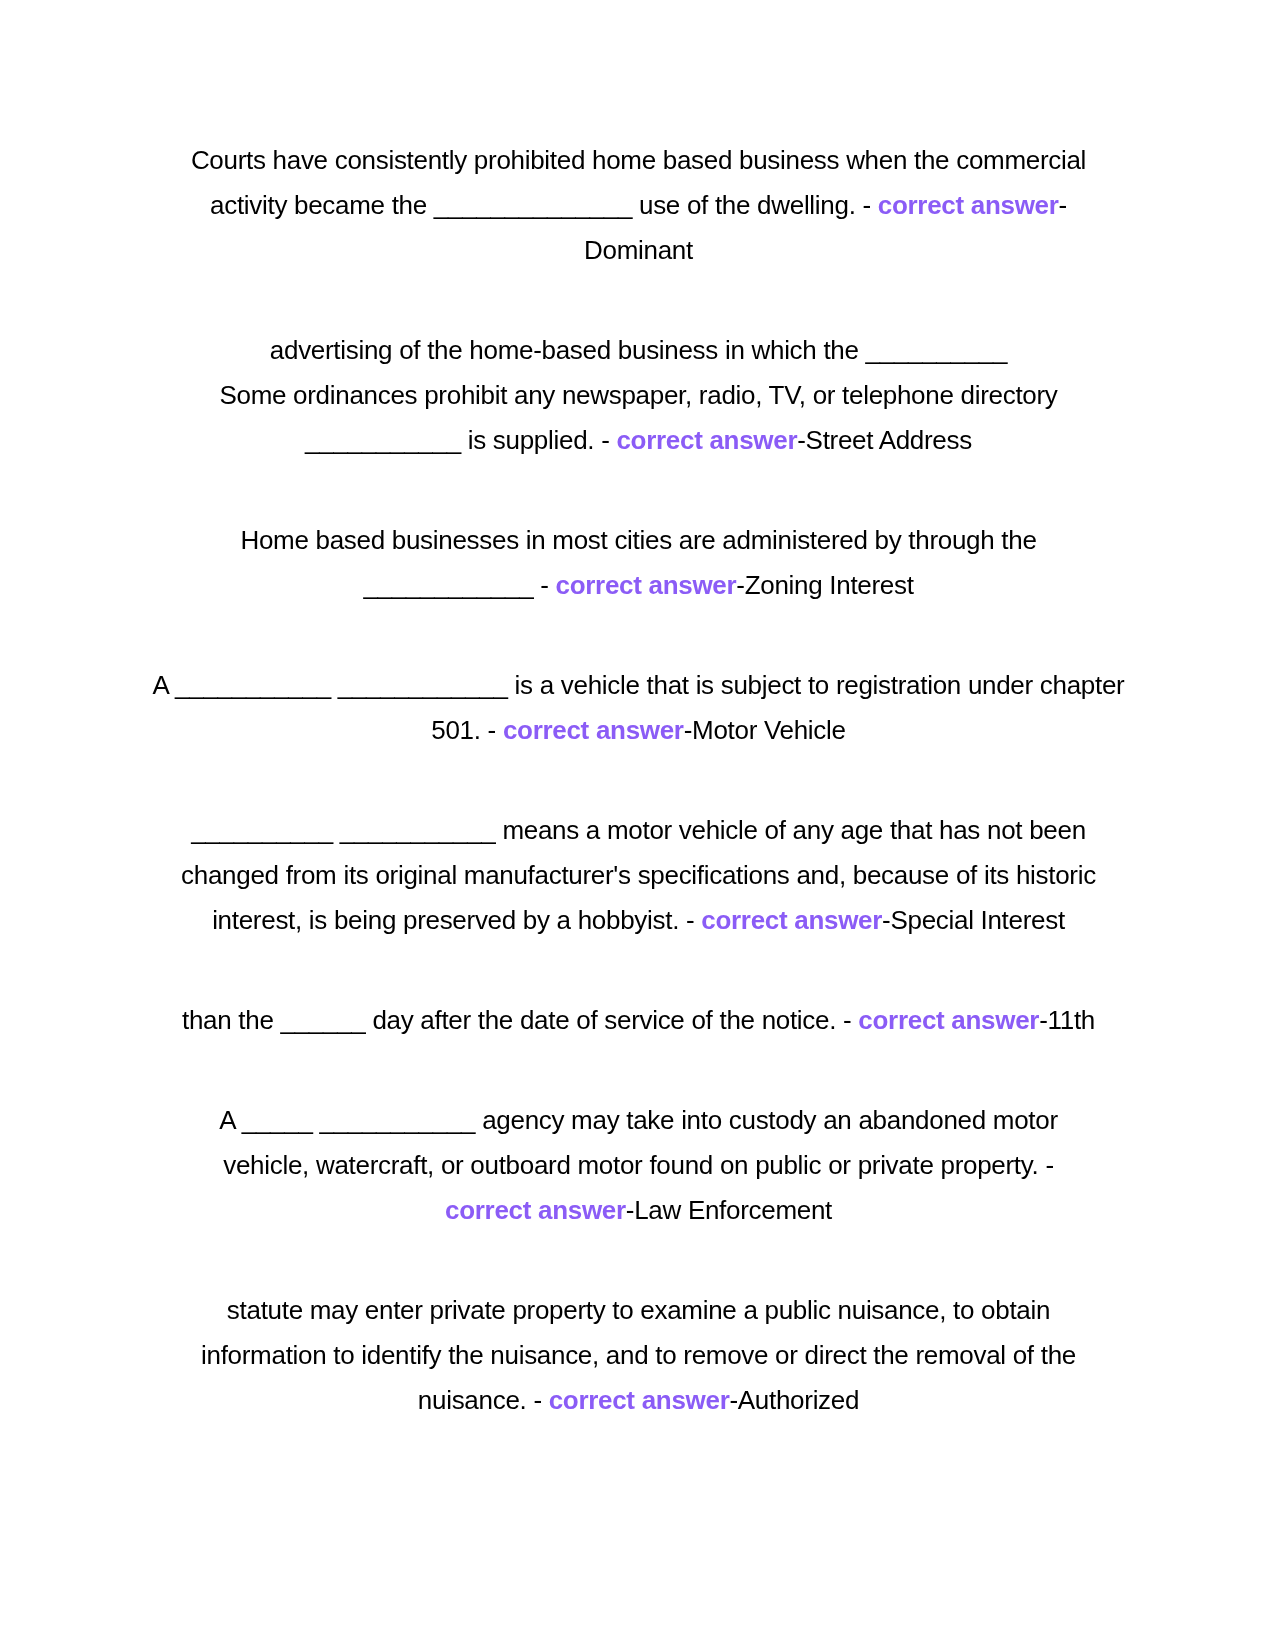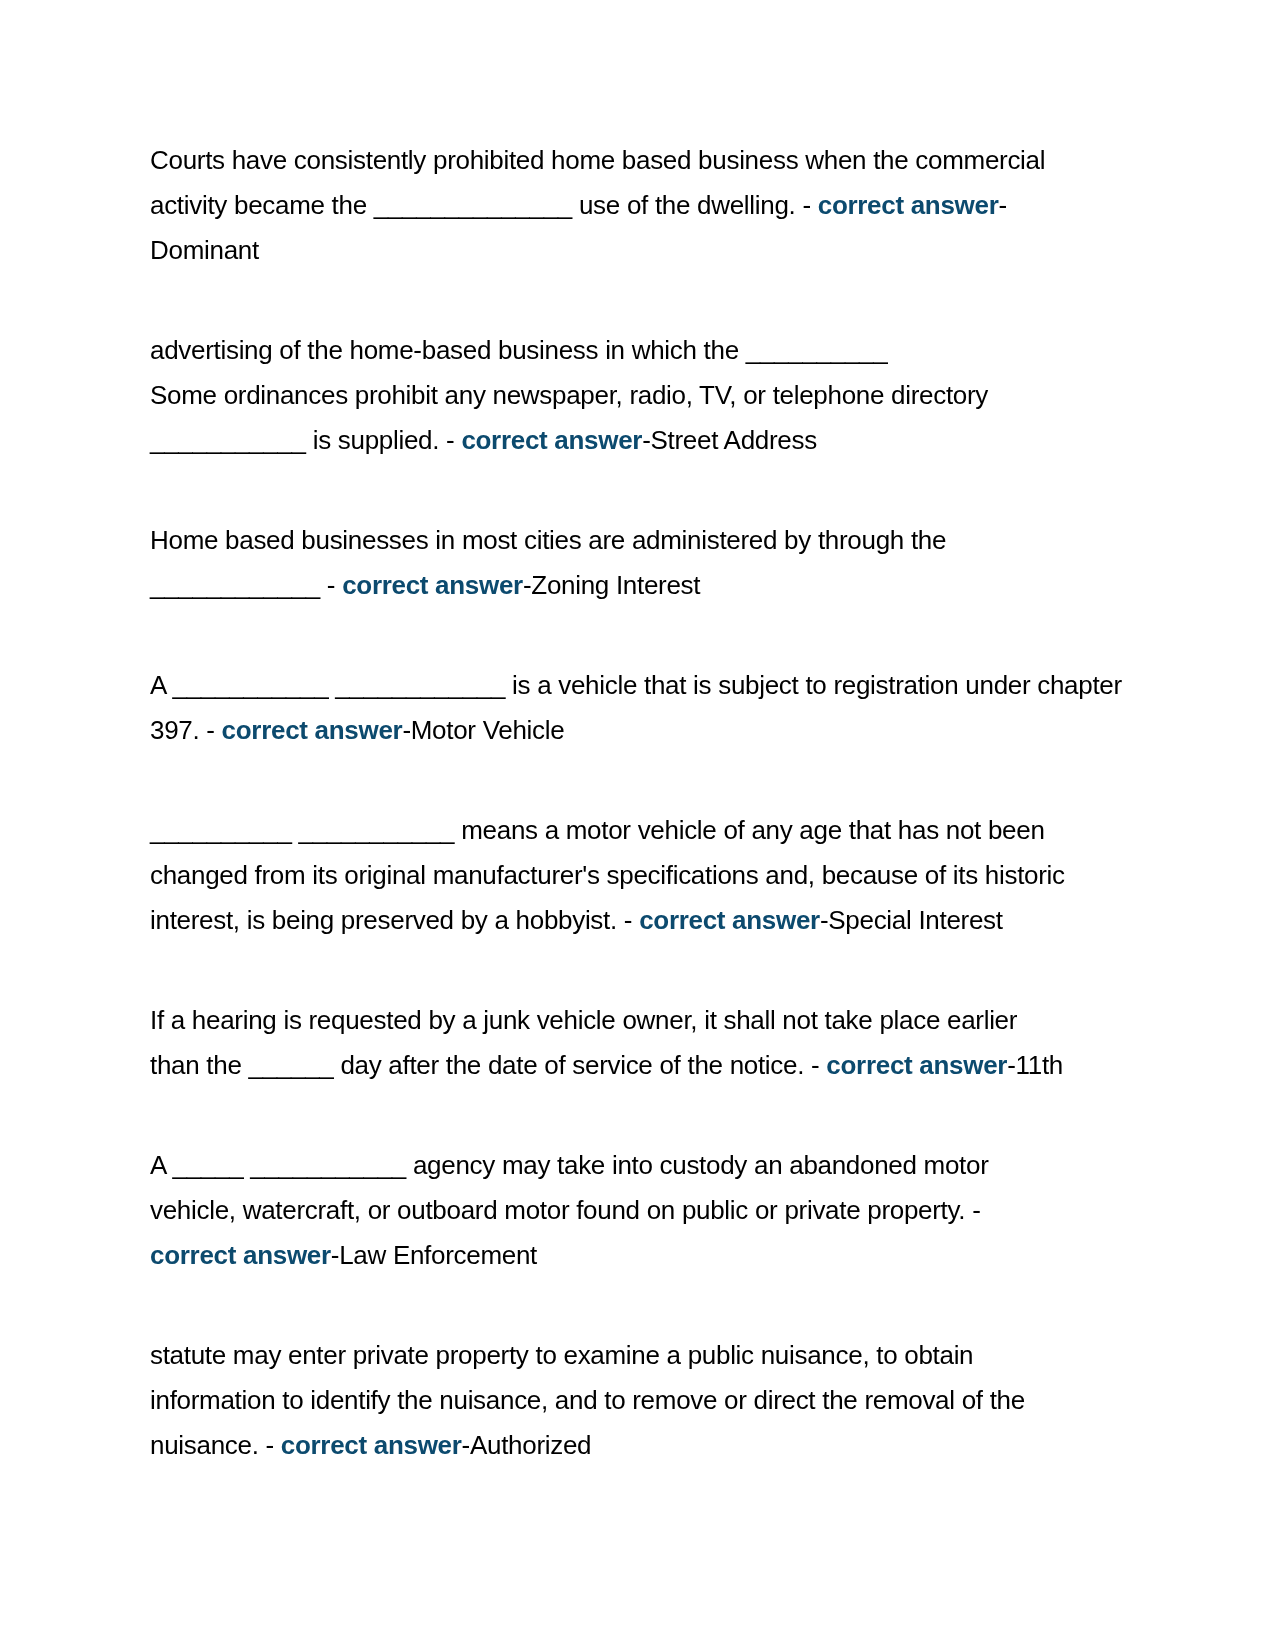--- a/index.html
+++ b/index.html
@@ -13,32 +13,33 @@
     height: 1650px;
     background: #ffffff;
     overflow: hidden;
     box-sizing: border-box;
     padding: 138px 148px 12px 150px;
     font-family: "Liberation Sans", "DejaVu Sans", sans-serif;
     font-size: 26px;
     line-height: 45px;
     letter-spacing: -0.3px;
     color: #000000;
+    text-align: center;
   }
   .para {
     margin: 0 0 55px 0;
   }
   .line {
     white-space: pre;
   }
   .seg {
     display: inline;
   }
   .answer {
-    color: #0c4a6e;
+    color: #8b5cf6;
     font-weight: bold;
   }
 </style>
 </head>
 <body>
 
 <div class="page">
 
   <div class="para">
     <div class="line"><span class="seg">Courts have consistently prohibited home based business when the commercial</span></div>
@@ -52,31 +53,30 @@
     <div class="line"><span class="seg">___________ is supplied. - </span><span class="seg answer">correct answer</span><span class="seg">-Street Address</span></div>
   </div>
 
   <div class="para">
     <div class="line"><span class="seg">Home based businesses in most cities are administered by through the</span></div>
     <div class="line"><span class="seg">____________ - </span><span class="seg answer">correct answer</span><span class="seg">-Zoning Interest</span></div>
   </div>
 
   <div class="para">
     <div class="line"><span class="seg">A ___________ ____________ is a vehicle that is subject to registration under chapter</span></div>
-    <div class="line"><span class="seg">397. - </span><span class="seg answer">correct answer</span><span class="seg">-Motor Vehicle</span></div>
+    <div class="line"><span class="seg">501. - </span><span class="seg answer">correct answer</span><span class="seg">-Motor Vehicle</span></div>
   </div>
 
   <div class="para">
     <div class="line"><span class="seg">__________ ___________ means a motor vehicle of any age that has not been</span></div>
     <div class="line"><span class="seg">changed from its original manufacturer's specifications and, because of its historic</span></div>
     <div class="line"><span class="seg">interest, is being preserved by a hobbyist. - </span><span class="seg answer">correct answer</span><span class="seg">-Special Interest</span></div>
   </div>
 
   <div class="para">
-    <div class="line"><span class="seg">If a hearing is requested by a junk vehicle owner, it shall not take place earlier</span></div>
     <div class="line"><span class="seg">than the ______ day after the date of service of the notice. - </span><span class="seg answer">correct answer</span><span class="seg">-11th</span></div>
   </div>
 
   <div class="para">
     <div class="line"><span class="seg">A _____ ___________ agency may take into custody an abandoned motor</span></div>
     <div class="line"><span class="seg">vehicle, watercraft, or outboard motor found on public or private property. -</span></div>
     <div class="line"><span class="seg answer">correct answer</span><span class="seg">-Law Enforcement</span></div>
   </div>
 
   <div class="para">

